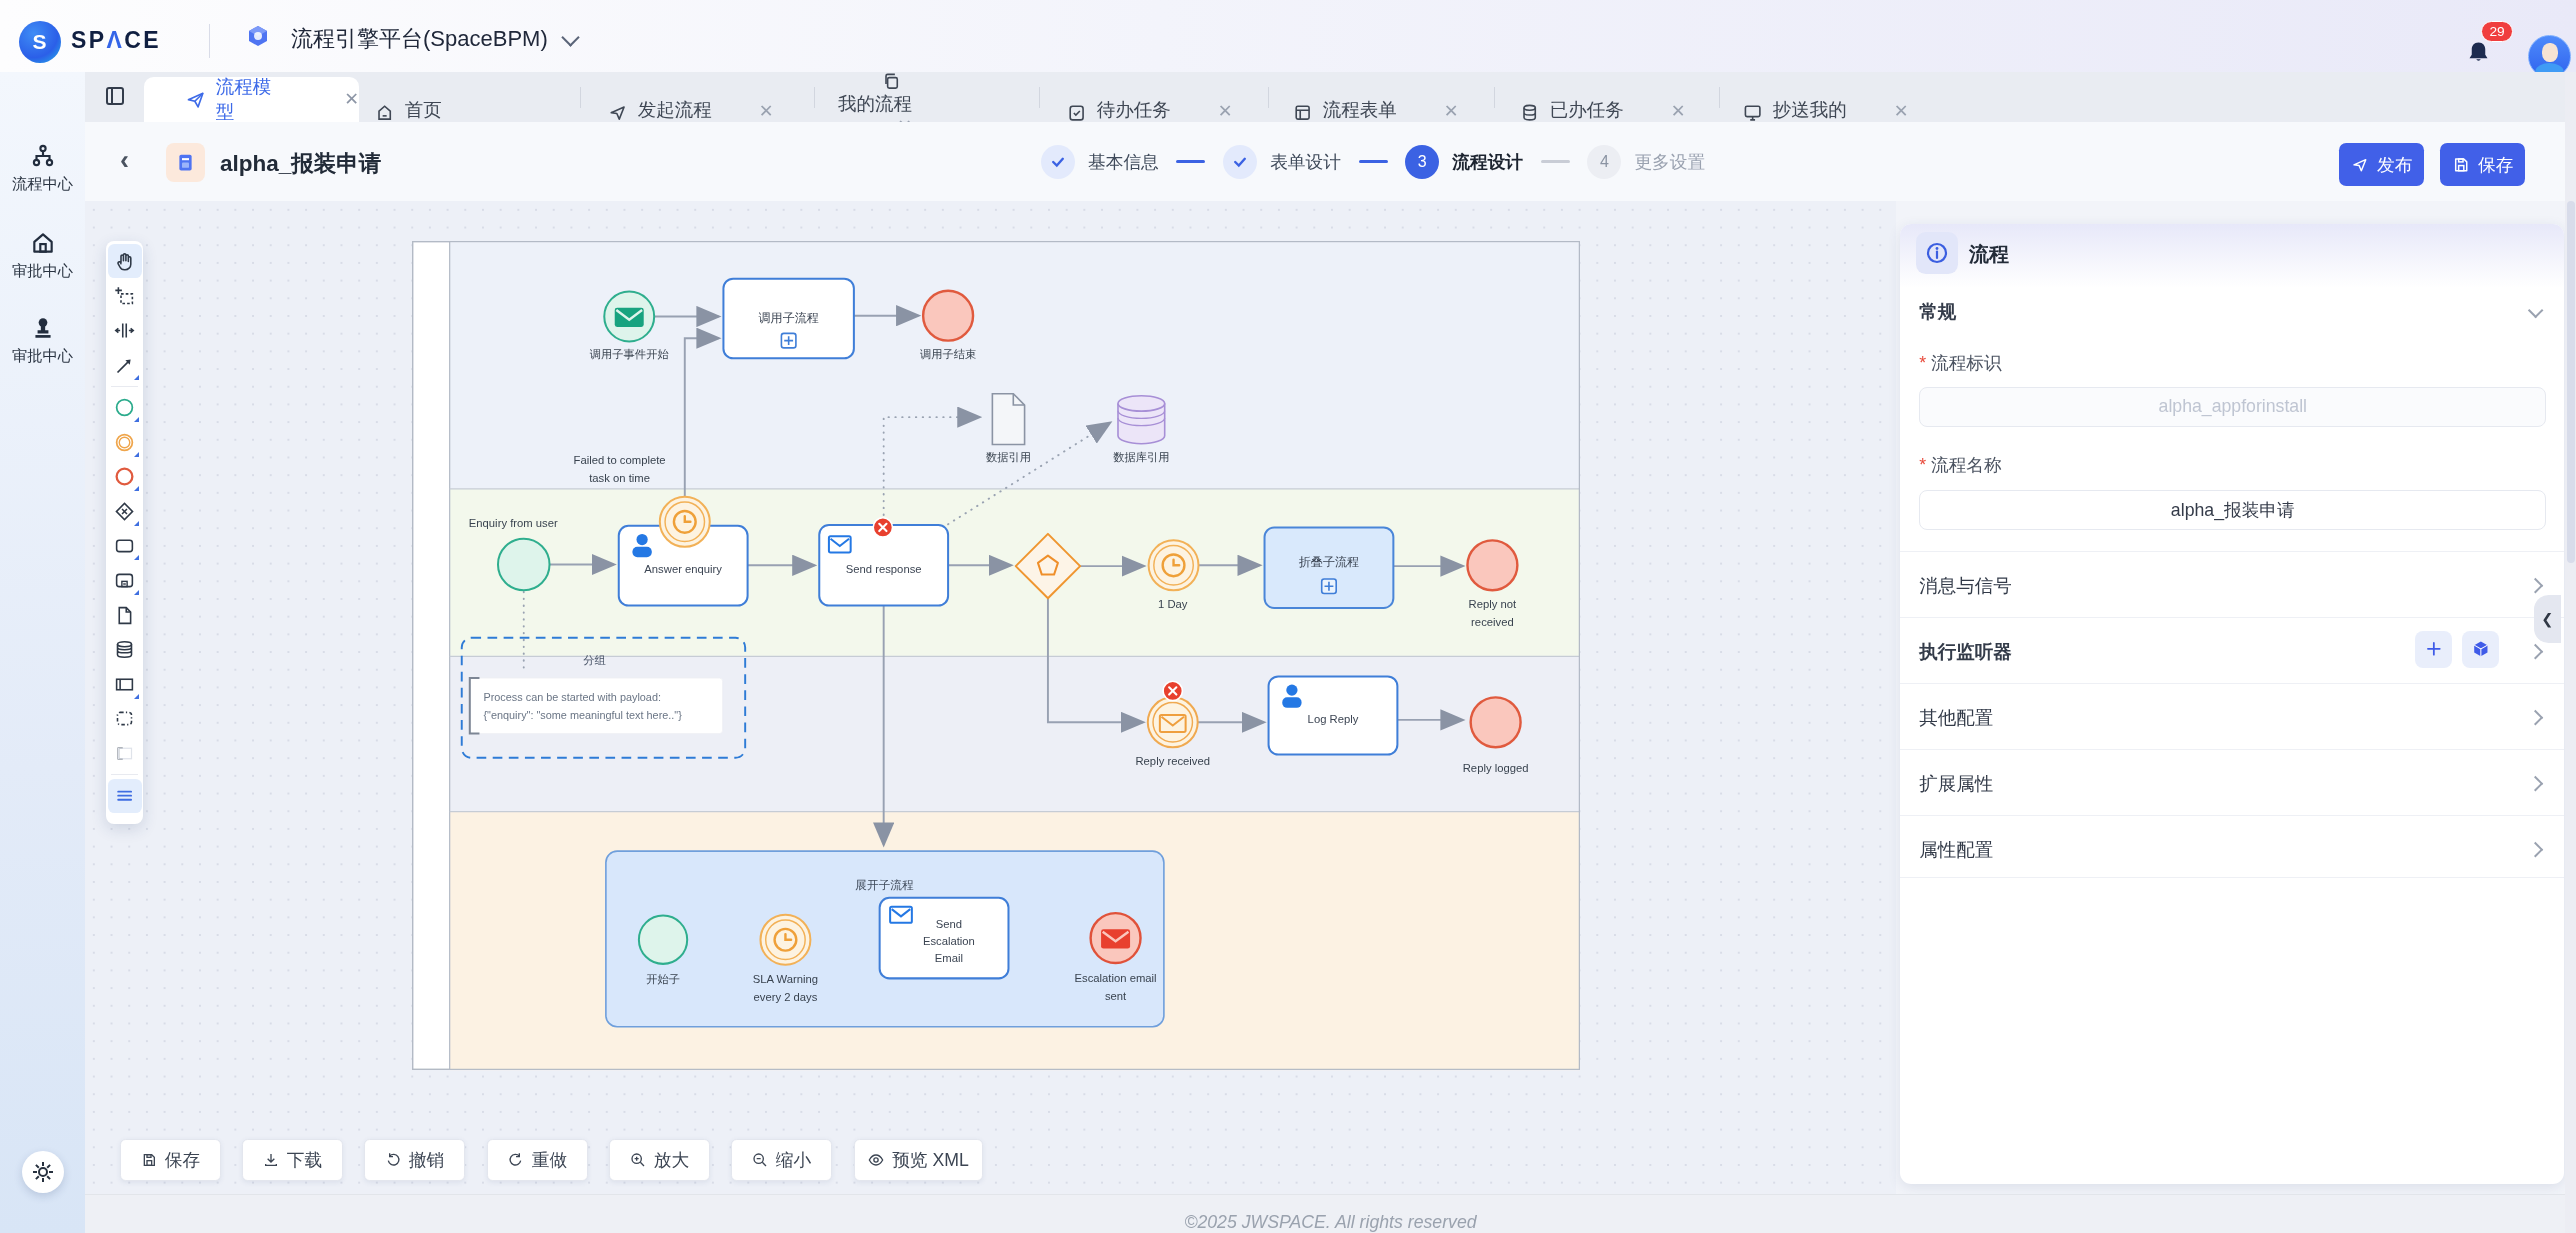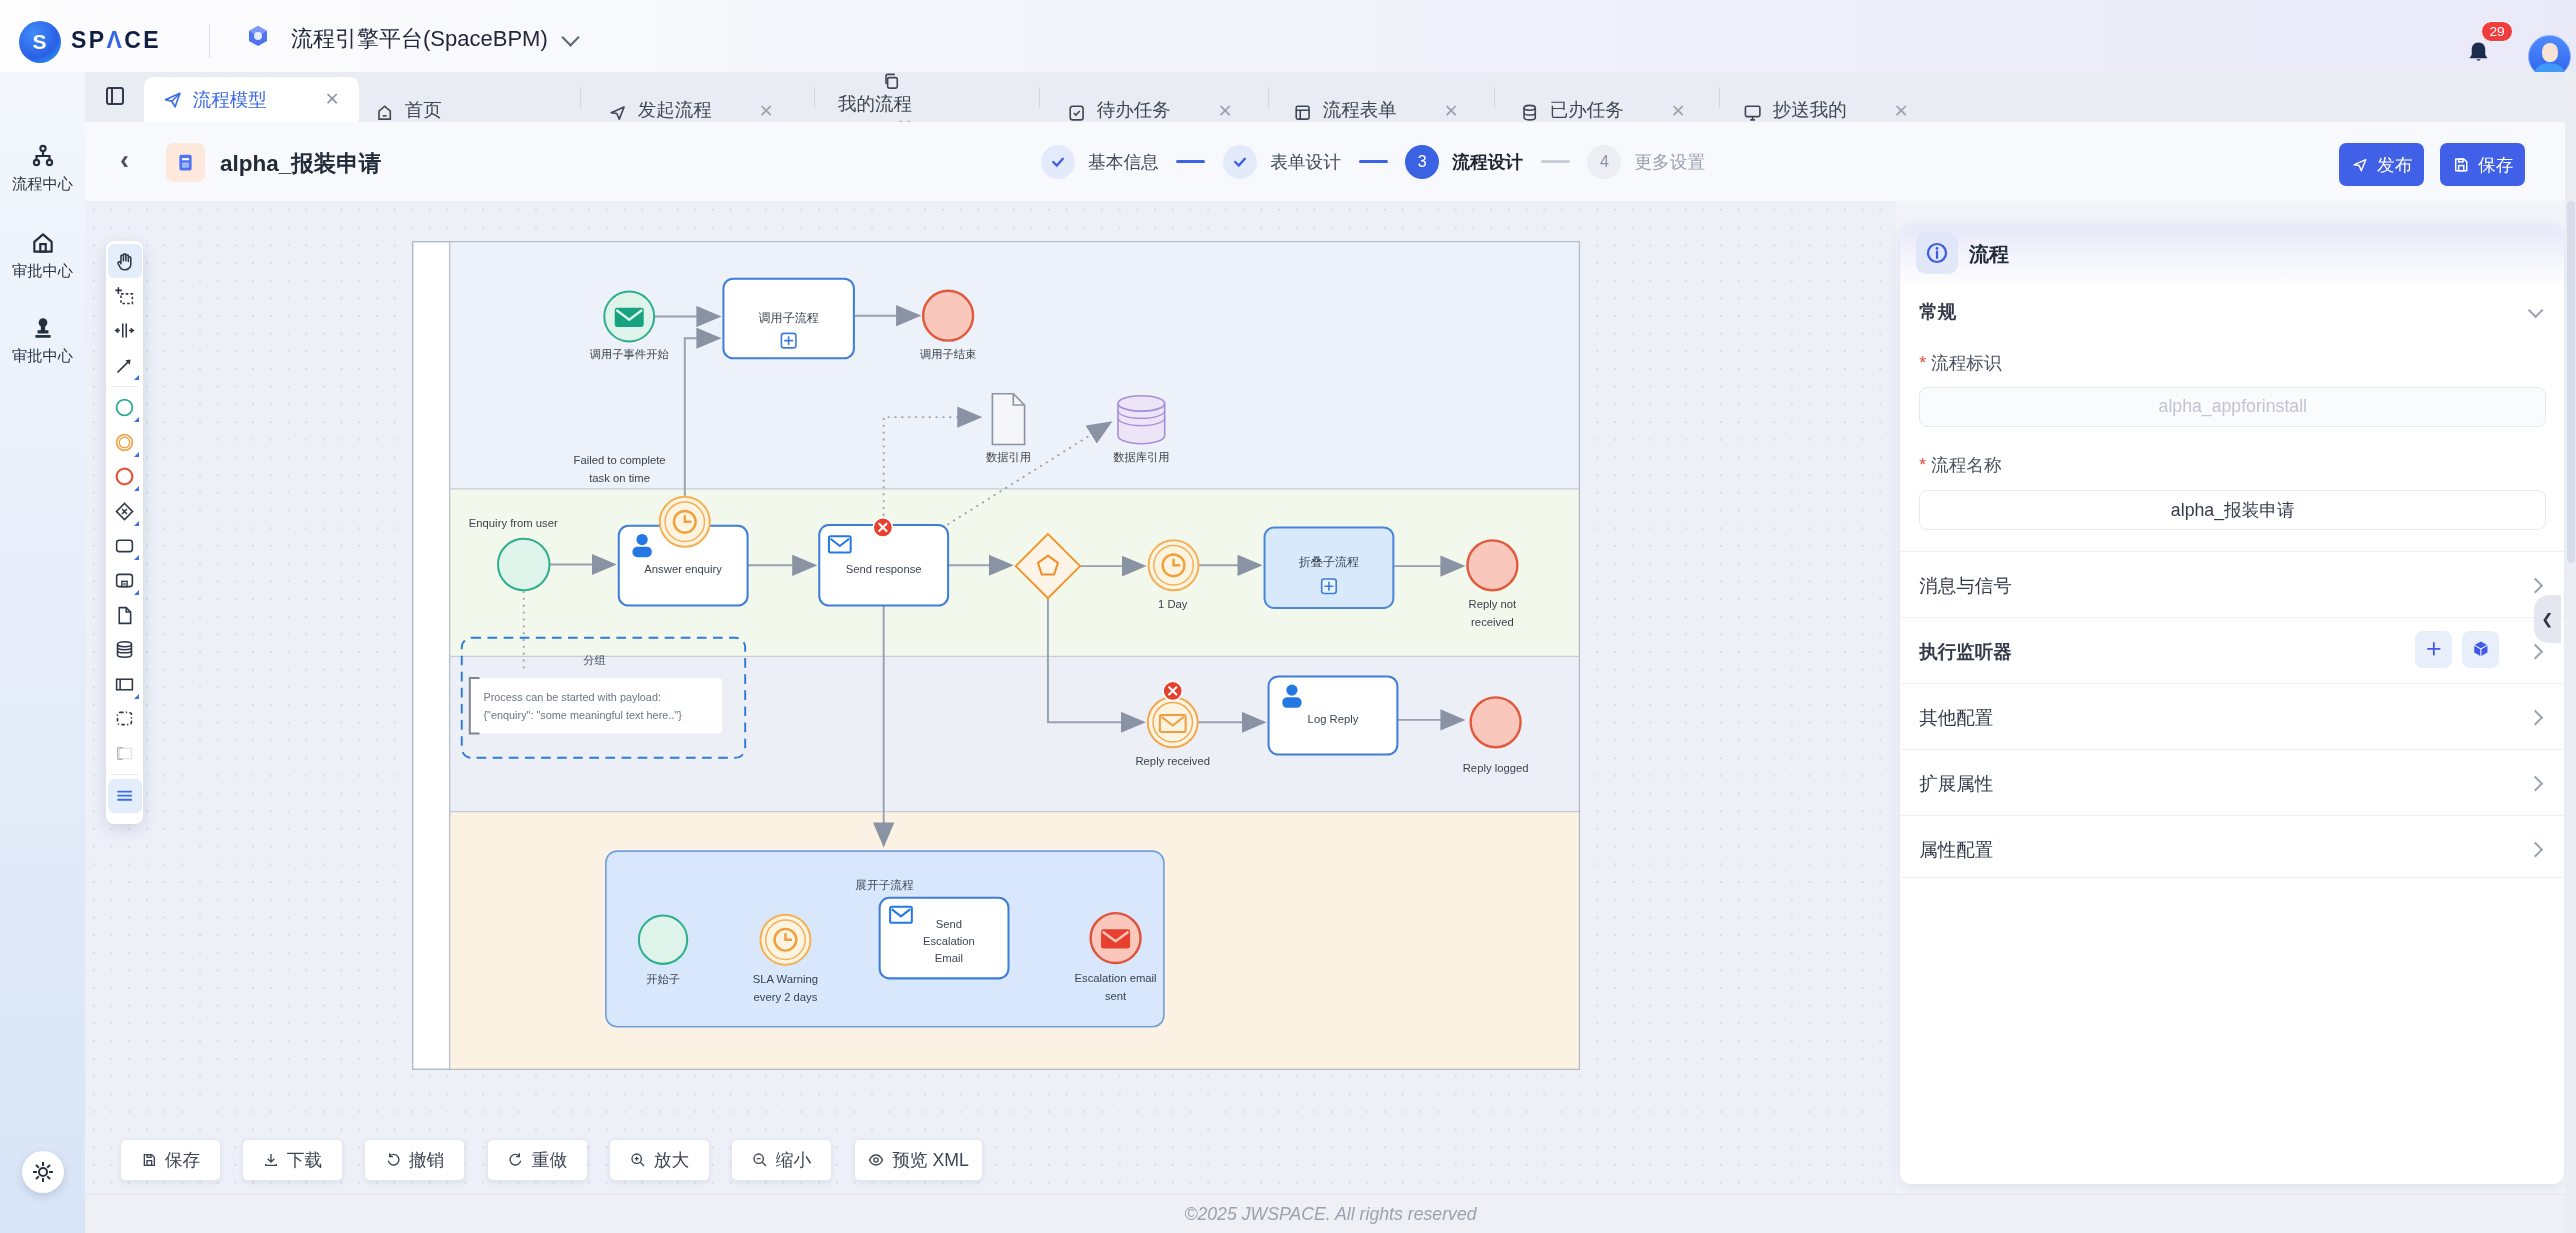--- a/index.html
+++ b/index.html
@@ -37,21 +37,21 @@
   box-shadow:0 3.2px 8px rgba(40,60,110,.18); display:flex; align-items:center; justify-content:center; }
 
 
 #tabstrip { position:absolute; left:85px; top:72px; width:2491px; height:50px; background:#e9ecf2; }
 #tabs-panel-icon { position:absolute; left:17.7px; top:12px; }
 .tab { position:absolute; top:0; height:50px; display:flex; align-items:flex-end; font-size:18.5px; color:#3f4754; }
 .tab .ticon { margin-right:10.5px; display:flex; }
 .tab .x { margin-left:47px; color:#9aa2b0; font-size:17.7px; }
 .tab-div { position:absolute; top:14.5px; width:0.8px; height:21px; background:#d2d6df; }
 #tab-active { position:absolute; left:59px; top:4.8px; width:215px; height:45px; background:#fff; border-radius:9.7px 9.7px 0 0;
-  display:flex; align-items:center; padding-left:19px; font-size:18.5px; color:#3d6ae8; }
+  display:flex; align-items:center; padding-left:42px; font-size:18.5px; color:#3d6ae8; }
 #tab-active .x { margin-left:58px; color:#8d96a6; font-size:17.7px; }
 #tab-active .ticon { margin-right:10.5px; display:flex; }
 
 
 #headerrow { position:absolute; left:85px; top:122px; width:2491px; height:79px; background:#f7f9fc; }
 #back-arrow { position:absolute; left:35px; top:22.5px; font-size:27px; color:#4a5360; font-weight:bold; }
 #title-tile { position:absolute; left:81px; top:21px; width:39px; height:39px; border-radius:8px; background:#fce9dc; display:flex; align-items:center; justify-content:center; }
 #proc-title { position:absolute; left:135px; top:26px; font-size:22.5px; font-weight:bold; color:#222b38; }
 #steps { position:absolute; left:956px; top:0; height:79px; display:flex; align-items:center; }
 .step { display:flex; align-items:center; }
@@ -104,21 +104,21 @@
 .pdiv { position:absolute; left:0px; width:100%; height:0.8px; background:#eef0f5; }
 .chev { position:absolute; left:630px; width:11.3px; height:11.3px; border-right:2px solid #9aa2b0; border-bottom:2px solid #9aa2b0; }
 .chev.right { transform:rotate(-45deg); }
 .chev.down { transform:rotate(45deg); }
 .lis-btn { position:absolute; width:37px; height:37px; border-radius:8px; background:#e9eefb; display:flex; align-items:center; justify-content:center; }
 #collapse-handle { position:absolute; left:638px; top:394px; width:26.6px; height:48px; background:#e4e7f0; border-radius:14.5px 0 0 14.5px;
   display:flex; align-items:center; justify-content:center; font-size:14.5px; color:#303845; }
 
 
 #footer { position:absolute; left:85px; top:1194px; width:2491px; height:39px; background:#eef0f5; border-top:0.8px solid #e2e5ea;
-  display:flex; align-items:center; justify-content:center; font-size:17.7px; font-style:italic; color:#9aa2ae; }
+  display:flex; align-items:flex-end; justify-content:center; font-size:17.7px; font-style:italic; color:#9aa2ae; }
 #scrollbar { position:absolute; left:2565px; top:72px; width:11.3px; height:1161px; background:#ecedf3; }
 #scroll-thumb { position:absolute; left:1.6px; top:129px; width:8px; height:362px; border-radius:4px; background:#d8dcea; }
 
 svg text { font-family:"Liberation Sans","DejaVu Sans",sans-serif; }
 </style>
 </head>
 <body>
 
 <div id="app">
 

